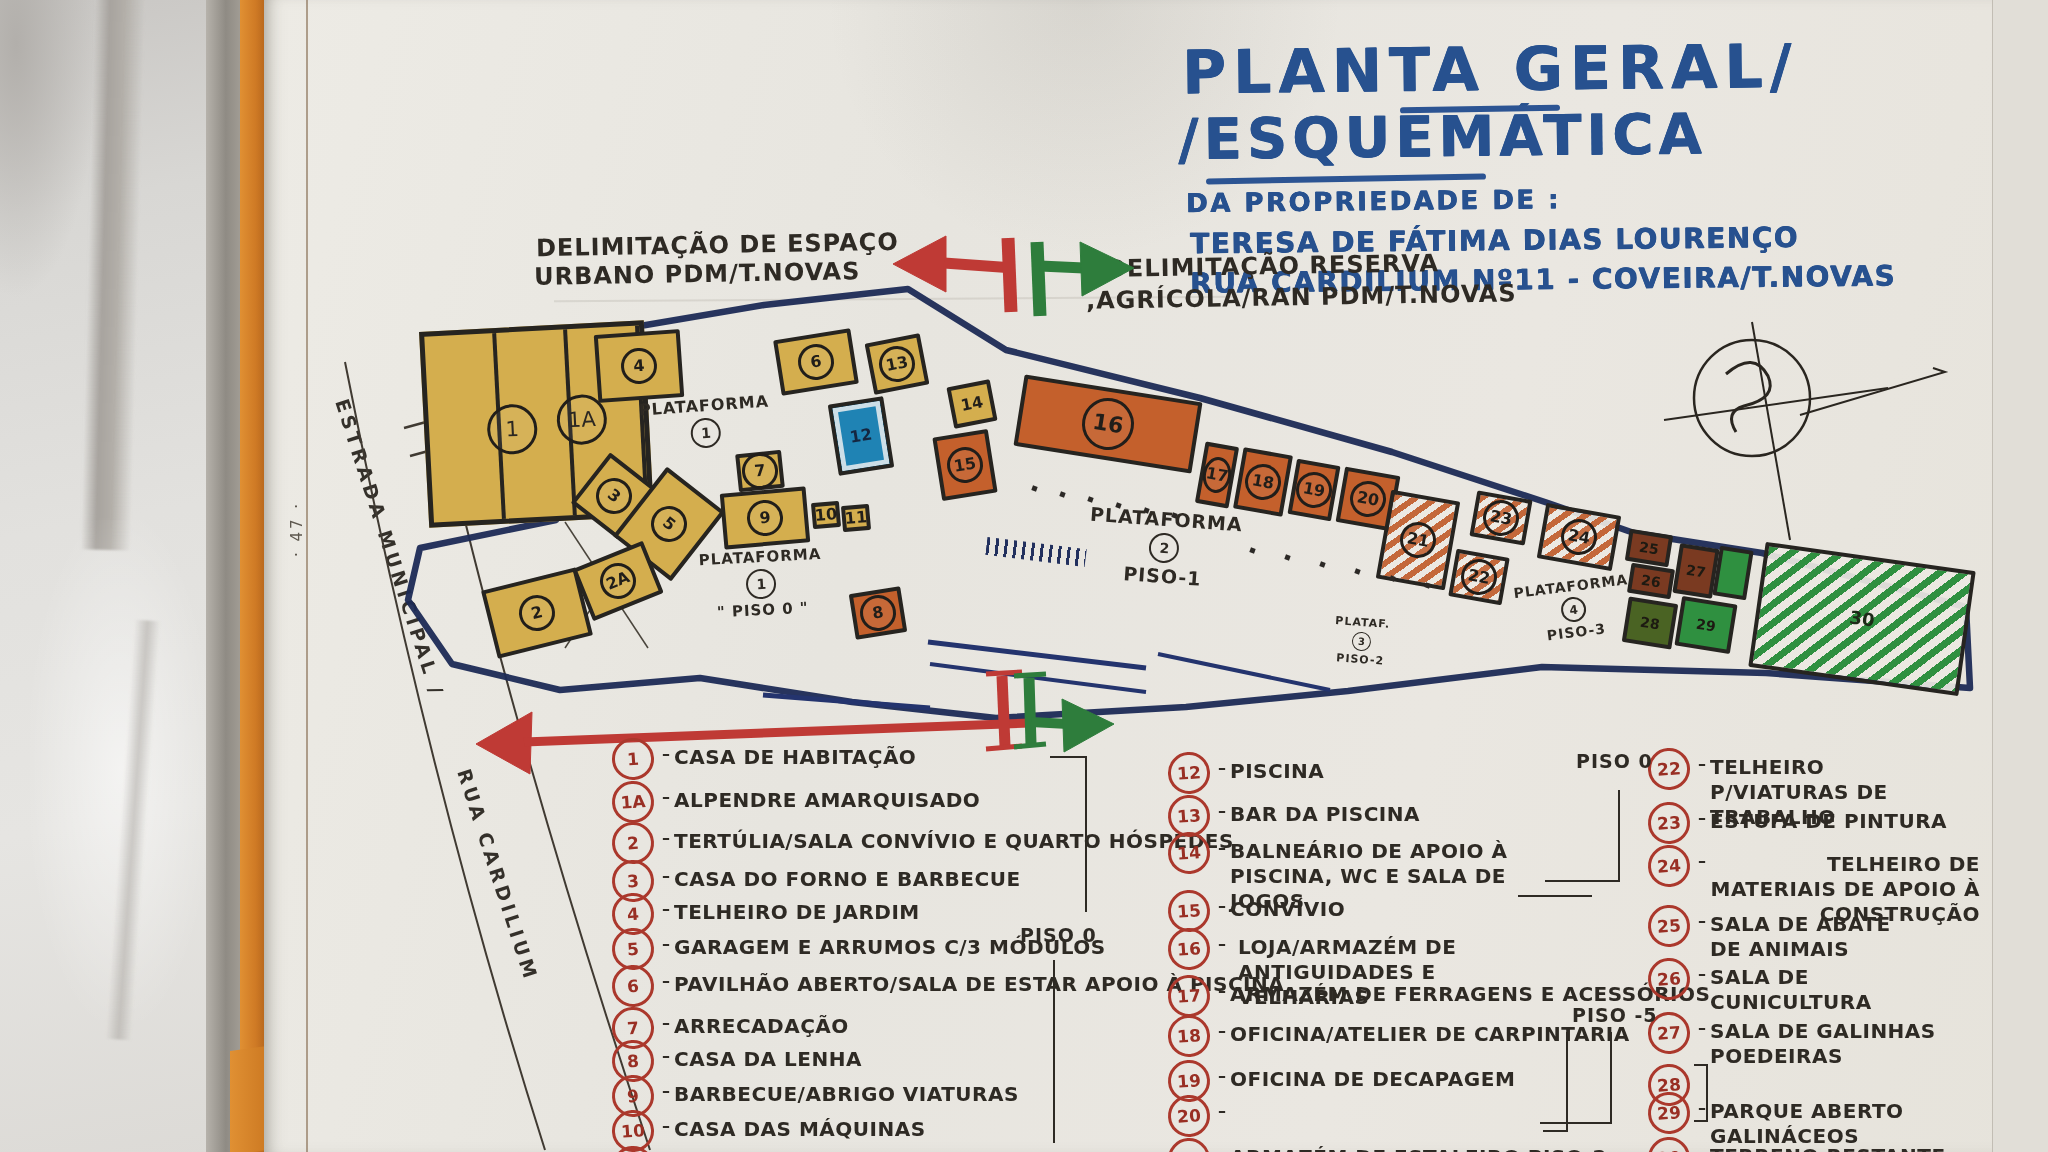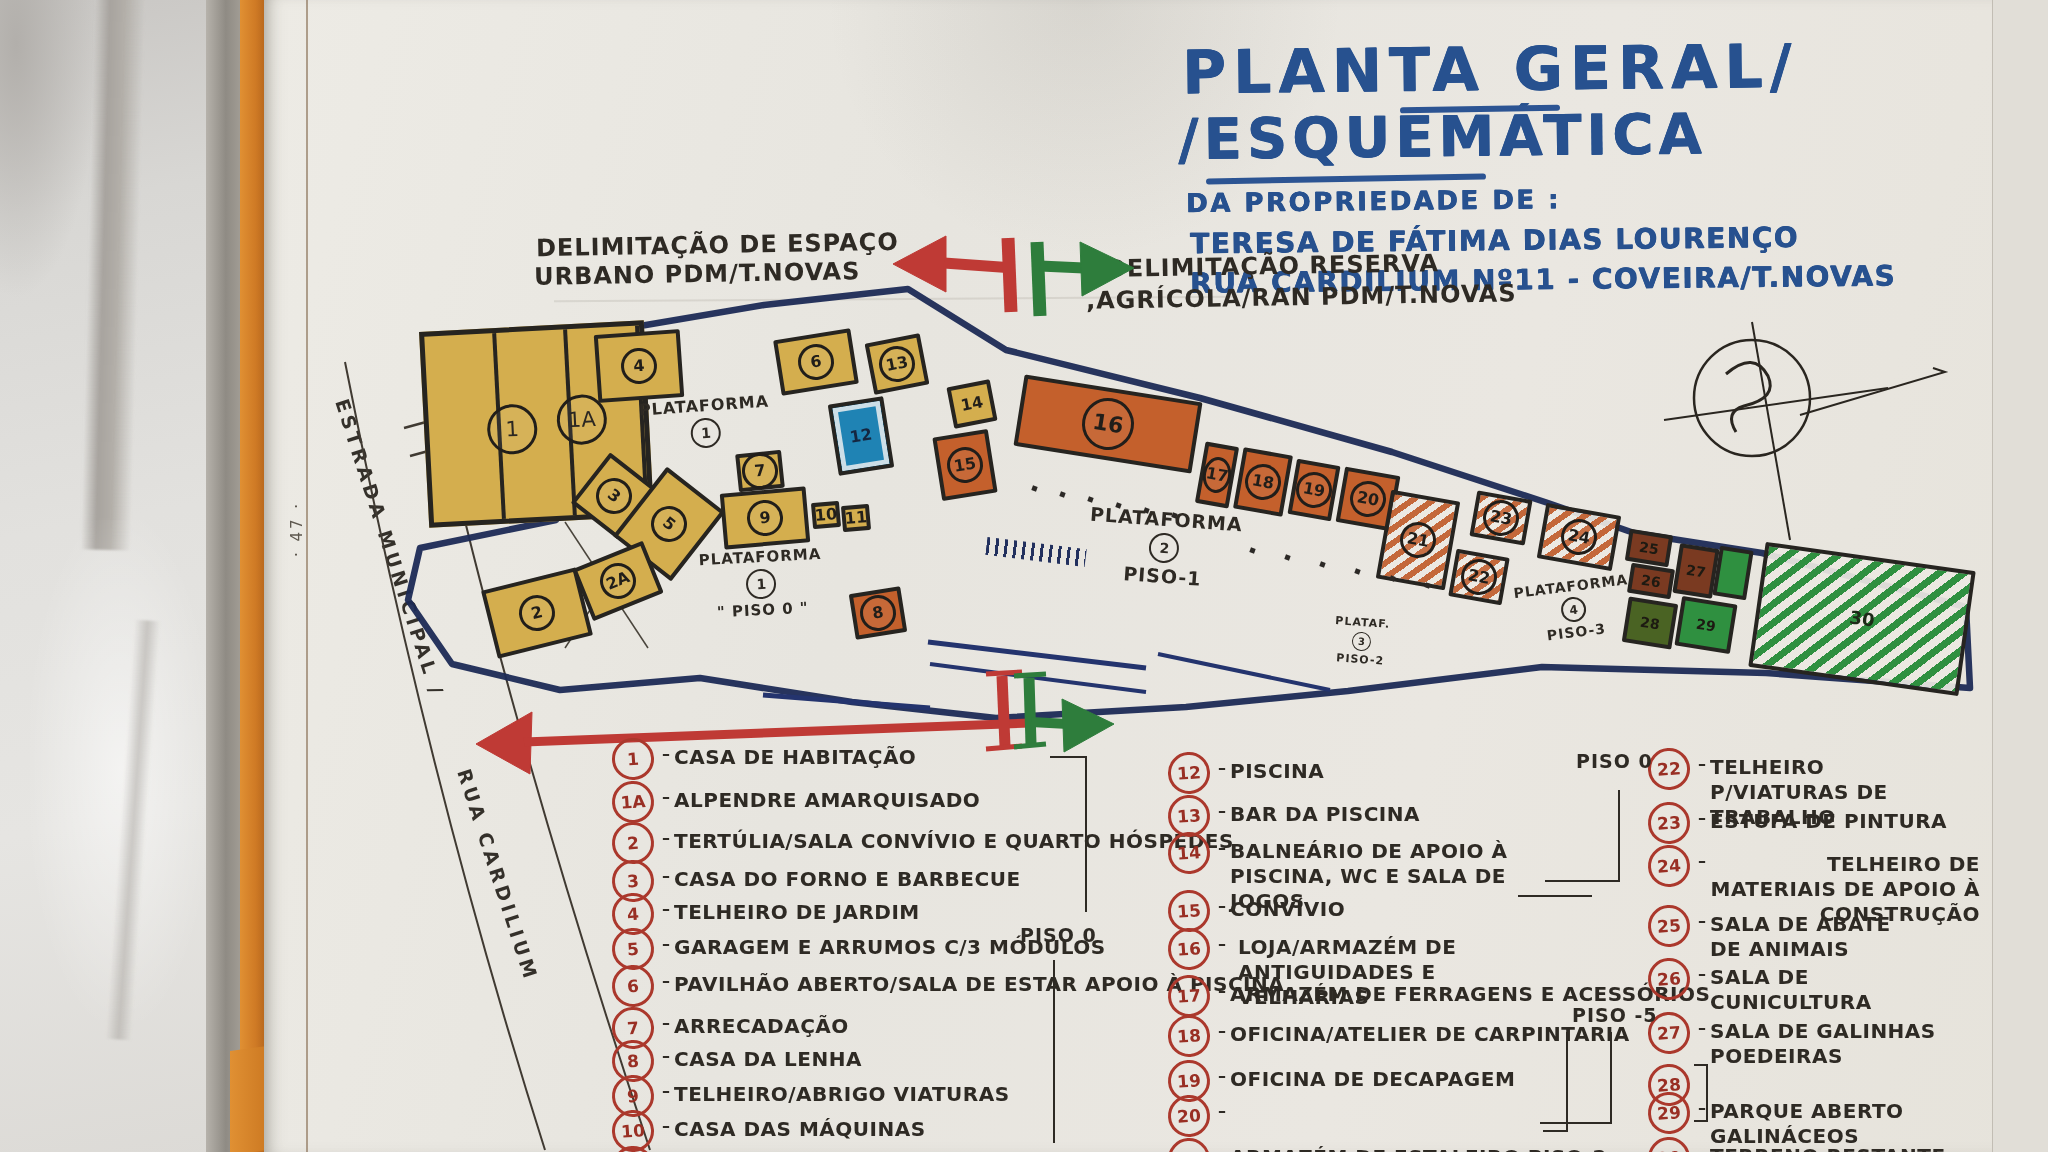--- a/index.html
+++ b/index.html
@@ -380,21 +380,21 @@
       <span class="leg-text nowrap">ARRECADAÇÃO</span>
     </div>
       <div class="leg-item" style="left: 612px; top: 1040px;">
       <span class="leg-circ">8</span>
       <span class="leg-dash">–</span>
       <span class="leg-text nowrap">CASA DA LENHA</span>
     </div>
       <div class="leg-item" style="left: 612px; top: 1075px;">
       <span class="leg-circ">9</span>
       <span class="leg-dash">–</span>
-      <span class="leg-text nowrap">TELHEIRO/ABRIGO VIATURAS</span>
+      <span class="leg-text nowrap">BARBECUE/ABRIGO VIATURAS</span>
     </div>
       <div class="leg-item" style="left: 612px; top: 1110px;">
       <span class="leg-circ">10</span>
       <span class="leg-dash">–</span>
       <span class="leg-text nowrap">CASA DAS MÁQUINAS</span>
     </div>
       <div class="leg-item" style="left: 612px; top: 1146px;">
       <span class="leg-circ">11</span>
       <span class="leg-dash"></span>
       <span class="leg-text"></span>

